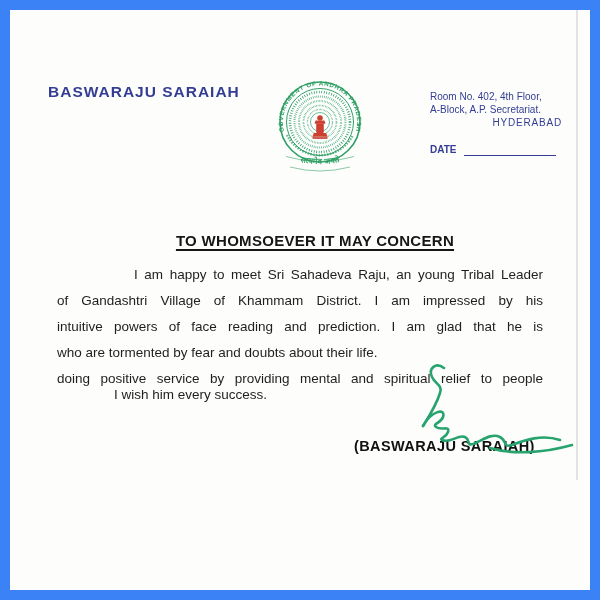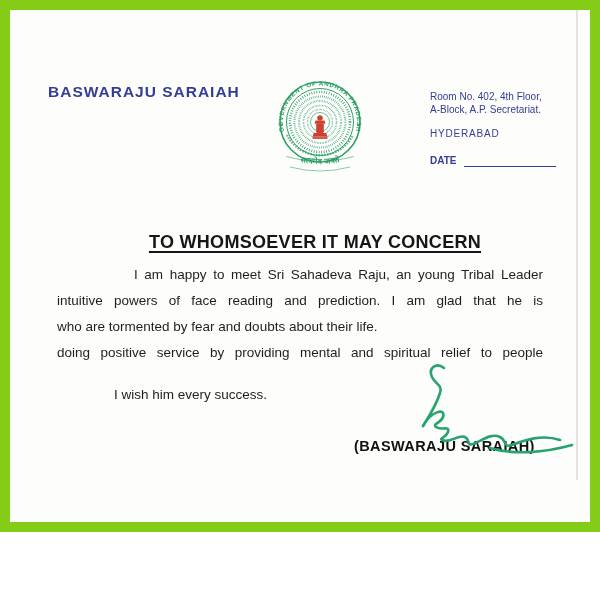--- a/index.html
+++ b/index.html
@@ -1,18 +1,18 @@
 <!DOCTYPE html>
 <html><head>
 <meta charset="utf-8">
 <style>
   html,body { margin:0; padding:0; }
   .frame {
-    position:relative; width:600px; height:532px;
-    background:#84cc16; overflow:hidden;
+    position:relative; width:600px; height:600px;
+    background:#3b82f6; overflow:hidden;
     font-family:"Liberation Sans", sans-serif;
   }
   .paper {
     position:absolute; left:10px; top:10px; right:10px; bottom:10px;
     background:#fdfdfc;
   }
   .scan-line {
     position:absolute; left:566px; top:0; width:2px; height:470px;
     background:#dcdcdc; opacity:.8;
   }
@@ -20,28 +20,28 @@
   .sender { position:absolute; left:38px; top:73px; color:#333d93; }
   .sender-name { font-size:15.5px; font-weight:bold; letter-spacing:1px; }
   .sender-title { font-size:11px; letter-spacing:.4px; margin-top:3px; }
 
   .seal { position:absolute; left:255px; top:68px; }
 
   .office { position:absolute; left:420px; top:80px; width:146px; color:#333d93; font-size:10px; line-height:13px; }
   .phones-row { display:flex; margin-top:6px; }
   .phones-label { width:46px; flex:0 0 auto; }
   .phone-nums { flex:1; }
-  .city { margin-top:11px; text-align:left; letter-spacing:.8px; padding-right:14px; }
+  .city { text-align:right; letter-spacing:.8px; padding-right:14px; }
   .date-row { margin-top:14px; display:flex; align-items:flex-end;font-weight:bold; }
   .date-line { display:inline-block; width:92px; border-bottom:1.2px solid #333d93; margin-left:8px; height:10px; }
 
   
   .heading-wrap { position:absolute; left:0; top:222px; width:100%; text-align:center; padding-left:30px; box-sizing:border-box; }
   .heading {
-    display:inline-block; color:#161616; font-size:18px; font-weight:bold; letter-spacing:.3px;
+    display:inline-block; color:#161616; font-size:15px; font-weight:bold; letter-spacing:.3px;
     text-decoration:underline; text-underline-offset:3px; text-decoration-thickness:1.5px;text-align:center;
   }
   .body-block { position:absolute; left:47px; top:252px; width:486px; color:#1e1e1e; font-size:13.5px; line-height:26px; }
   .body-line { white-space:nowrap; text-align:justify; text-align-last:justify; }
   .body-line.first { padding-left:77px; }
   .body-line.last { text-align-last:left; }
   .closing { position:absolute; left:104px; top:377px; color:#1e1e1e; font-size:13.5px; }
 
   .signature-svg { position:absolute; left:388px; top:350px; z-index:3; }
   .signatory { position:absolute; left:344px; top:428px; color:#111; font-size:14.5px; font-weight:bold; letter-spacing:.4px; z-index:2; }
@@ -105,20 +105,21 @@
         <span class="date-line"></span>
       </div>
     </div>
 
     <div class="heading-wrap">
       <span class="heading">TO WHOMSOEVER IT MAY CONCERN</span>
     </div>
 
     <div class="body-block">
       <div class="body-line first">I am happy to meet Sri Sahadeva Raju, an young Tribal Leader</div>
+      <div class="body-line">of Gandashtri Village of Khammam District. I am impressed by his</div>
       <div class="body-line">intuitive powers of face reading and prediction. I am glad that he is</div>
       <div class="body-line last">who are tormented by fear and doubts about their life.</div>
       <div class="body-line">doing positive service by providing mental and spiritual relief to people</div>
     </div>
 
     <div class="closing">I wish him every success.</div>
 
     <svg class="signature-svg" width="185" height="105" viewBox="0 0 185 105">
       <g fill="none" stroke="#27a36e" stroke-width="2.6" stroke-linecap="round" stroke-linejoin="round">
         <path d="M 46 8 C 38 2 30 8 34 17 C 37 24 45 25 42 33 C 38 46 30 58 25 66"></path>

